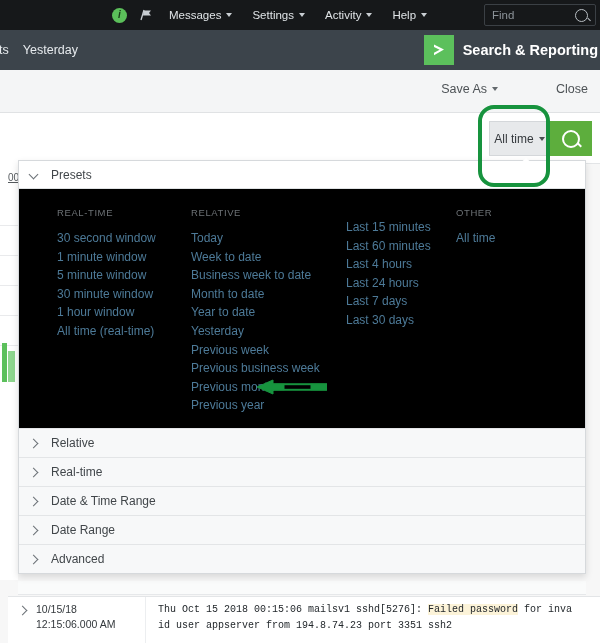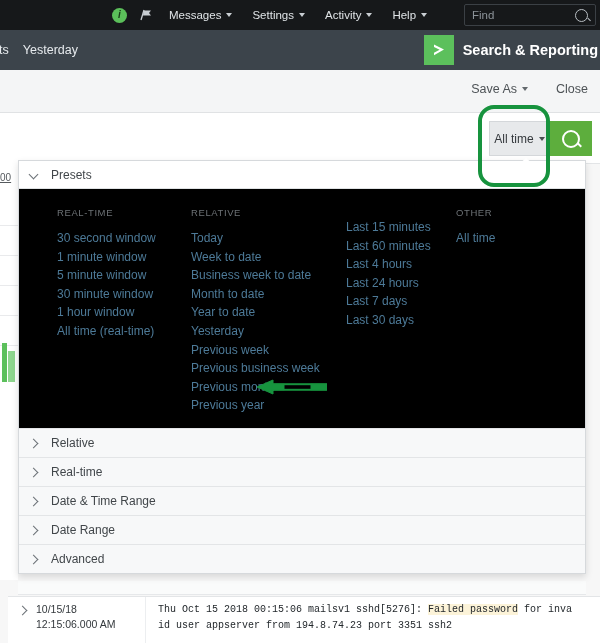--- a/index.html
+++ b/index.html
@@ -41,21 +41,21 @@
     display: flex; align-items: center; white-space: nowrap;
   }
   .caret-d {
     display: inline-block; width: 0; height: 0; margin-left: 5px;
     border-left: 3.5px solid transparent;
     border-right: 3.5px solid transparent;
     border-top: 4px solid #c9ced3;
   }
   .find-box {
     position: absolute; right: 4px; top: 4px;
-    width: 132px; height: 22px;
+    width: 112px; height: 22px;
     border: 1px solid #3b4045; border-radius: 2px;
     background: #16181a;
     display: flex; align-items: center; padding: 0 7px;
     box-sizing: border-box;
   }
   .find-box .ph { color: #8c9399; font-size: 11.5px; flex: 1; }
   .mag {
     width: 11px; height: 11px; border: 1.4px solid #b9bfc4;
     border-radius: 50%; position: relative; flex: none;
   }
@@ -88,21 +88,21 @@
   .app-title {
     color: #ffffff; font-size: 14.5px; font-weight: 700;
     white-space: nowrap; padding-right: 2px;
   }
 
   
   .actionbar {
     position: absolute; left: 0; top: 70px; width: 600px; height: 42px;
     background: #f4f5f6; border-bottom: 1px solid #e0e2e4;
   }
-  .actions { position: absolute; right: 12px; top: 12px; display: flex; align-items: flex-start; }
+  .actions { position: absolute; right: 12px; top: 12px; display: flex; align-items: flex-start; gap: 30px; }
   .act {
     color: #4d5256; font-size: 12.5px; margin-left: 28px;
     display: flex; align-items: center; white-space: nowrap;
   }
   .caret-dark {
     display: inline-block; width: 0; height: 0; margin-left: 5px;
     border-left: 3.5px solid transparent;
     border-right: 3.5px solid transparent;
     border-top: 4px solid #63696d;
   }
@@ -146,21 +146,21 @@
     border-bottom: 7px solid #ffffff;
     z-index: 30;
   }
 
   
   .bg-left {
     position: absolute; left: 0; top: 163px; width: 18px; height: 417px;
     background: #ffffff;
   }
   .bg-col-label {
-    position: absolute; left: 0px; top: 172px; color: #555a5e; font-size: 10px; text-decoration: underline;
+    position: absolute; left: 8px; top: 172px; color: #555a5e; font-size: 10px; text-decoration: underline;
   }
   .bg-ticks { position: absolute; left: 0; top: 196px; width: 18px; }
   .bg-tick { height: 29px; border-bottom: 1px solid #e9eaec; }
   .bar1 { position: absolute; left: 2px; top: 343px; width: 5px; height: 39px; background: #5cc05c; }
   .bar2 { position: absolute; left: 8px; top: 351px; width: 7px; height: 31px; background: #8ed68e; }
 
   
   .panel {
     position: absolute; left: 18px; top: 160px;
     width: 568px; height: 414px;

